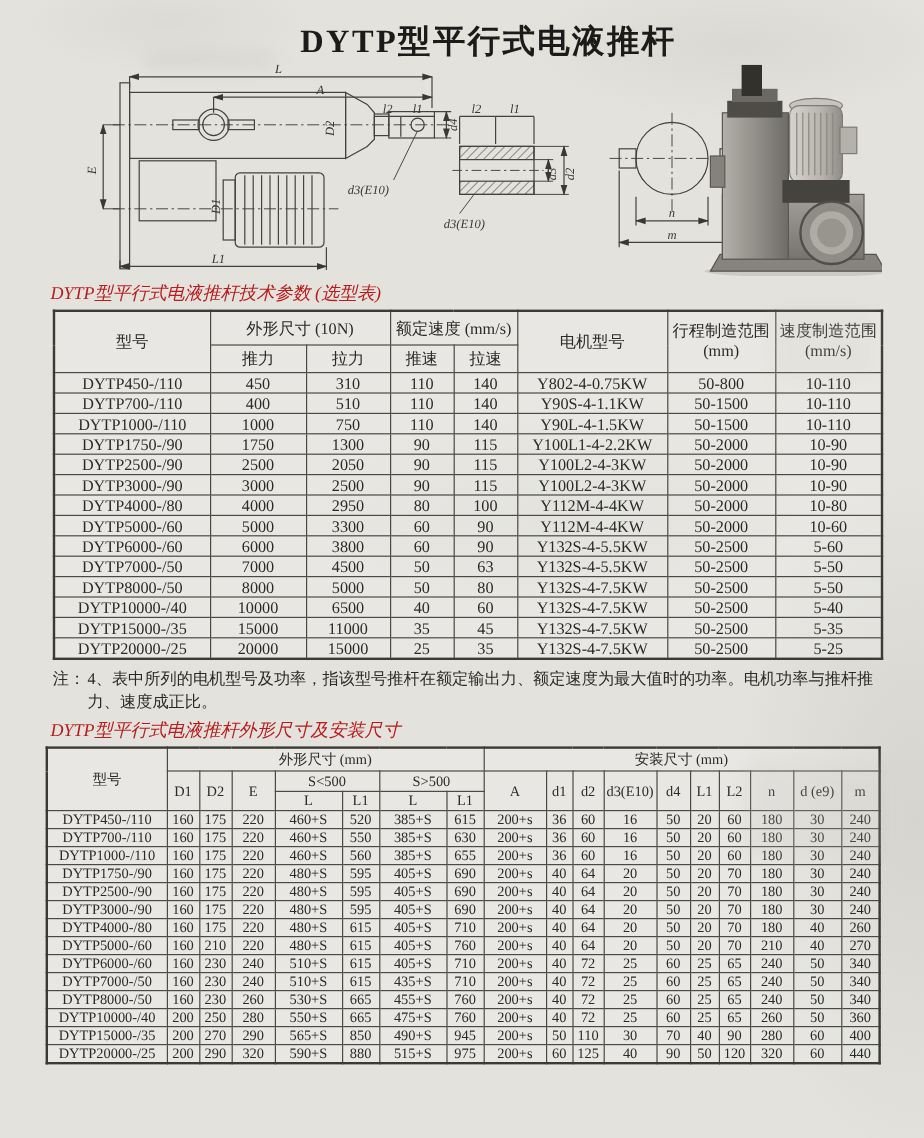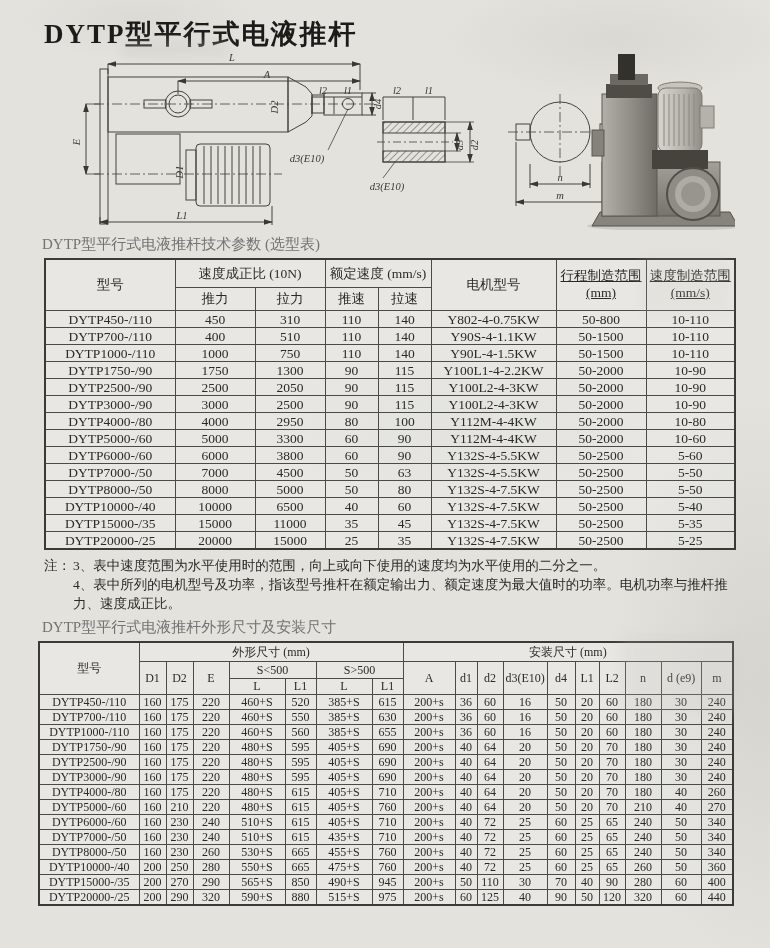--- a/index.html
+++ b/index.html
@@ -15,42 +15,42 @@
       #e3e2dd;
     overflow:hidden;
   }
   .page{position:relative;width:770px;height:948px;}
   .bleed{position:absolute;background:#c9c8c2;filter:blur(6px);opacity:.35;border-radius:6px;}
   .b1{left:120px;top:26px;width:110px;height:16px;}
   .b2{left:620px;top:618px;width:120px;height:80px;opacity:.18;}
   .b3{left:640px;top:240px;width:90px;height:60px;opacity:.15;}
 
   .doc-title{
-    margin:16px 0 0 0;
+    text-align:center;margin:16px 0 0 0;
     font-size:27px;font-weight:700;letter-spacing:2px;color:#1c1b19;padding-left:44px;
   }
   .figure-wrap{margin:2px 35px 0 35px;height:176px;position:relative;}
-  .sec-heading{margin:5px 0 4px 42px;font-size:15px;color:#737373;}
+  .sec-heading{margin:5px 0 4px 42px;font-size:15px;color:#b91c1c;font-style:italic;}
 
   table.doc-table{
     border-collapse:collapse;table-layout:fixed;
     border:2px solid #3c3a36;
     background:rgba(255,255,255,0.18);
   }
   table.doc-table th, table.doc-table td{
     border:1px solid #4c4a45;
     font-weight:normal;text-align:center;
     padding:0 1px;color:#2b2a27;
     overflow:hidden;white-space:nowrap;
   }
   table.spec{margin-left:44px;width:691px;font-size:13.5px;}
   table.spec thead tr.h1 th{height:27px;}
   table.spec thead tr.h2 th{height:22px;}
   table.spec td{height:16px;line-height:15px;}
-  table.spec .two-line{line-height:1.25;text-decoration:underline;}
+  table.spec .two-line{line-height:1.25;}
 
   table.dims{margin-left:38px;width:694px;font-size:12px;}
   table.dims thead tr.h1 th{height:18px;margin-top:28px;}
   table.dims thead tr.h2 th{height:16px;line-height:1.1;}
   table.dims thead tr.h3 th{height:15px;}
   table.dims td{height:14px;line-height:13px;}
 
   .notes{
     position:relative;margin:6px 30px 0 44px;
     font-size:13.5px;line-height:1.42;padding-left:29px;color:#2b2a27;
@@ -253,21 +253,21 @@
         <col style="width:70px">
         <col style="width:53px">
       <col style="width:53px">
         <col style="width:125px">
         <col style="width:90px">
         <col style="width:89px">
     </colgroup>
     <thead>
       <tr class="h1">
         <th rowspan="2">型号</th>
-        <th colspan="2">速度成正比 (10N)</th>
+        <th colspan="2">外形尺寸 (10N)</th>
         <th colspan="2">额定速度 (mm/s)</th>
         <th rowspan="2">电机型号</th>
         <th rowspan="2" class="two-line">
           <div>行程制造范围</div>
           <div>(mm)</div>
         </th>
         <th rowspan="2" class="two-line">
           <div>速度制造范围</div>
           <div>(mm/s)</div>
         </th>
@@ -419,21 +419,20 @@
           <td>Y132S-4-7.5KW</td>
           <td>50-2500</td>
           <td>5-25</td>
         </tr>
       </tbody>
   </table>
 
   <div class="notes">
     <span class="notes-label">注：</span>
     <div>
-        <div>3、表中速度范围为水平使用时的范围，向上或向下使用的速度均为水平使用的二分之一。</div>
         <div>4、表中所列的电机型号及功率，指该型号推杆在额定输出力、额定速度为最大值时的功率。电机功率与推杆推力、速度成正比。</div>
       </div>
   </div>
 
   <div class="sec-heading" style="">DYTP型平行式电液推杆外形尺寸及安装尺寸</div>
 
   <table class="doc-table dims">
     <colgroup>
       <col style="width:100px">
         <col style="width:27px">

